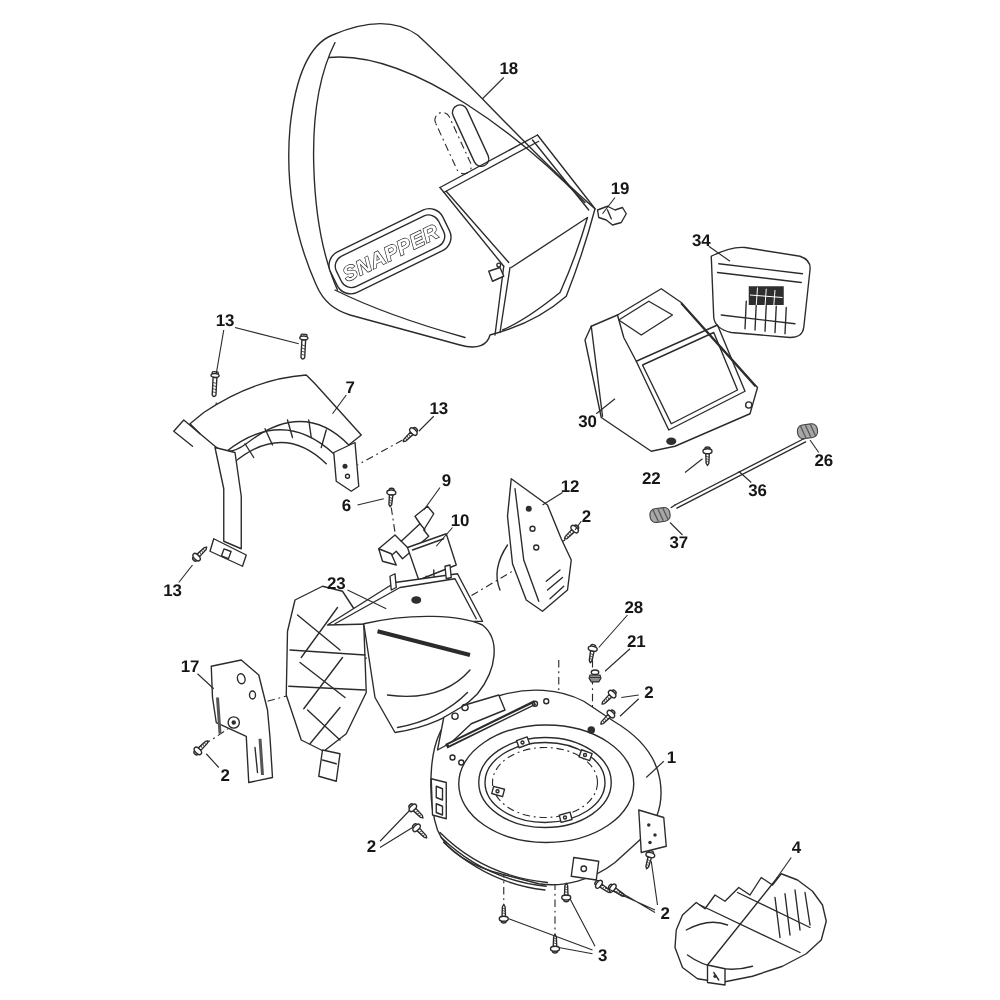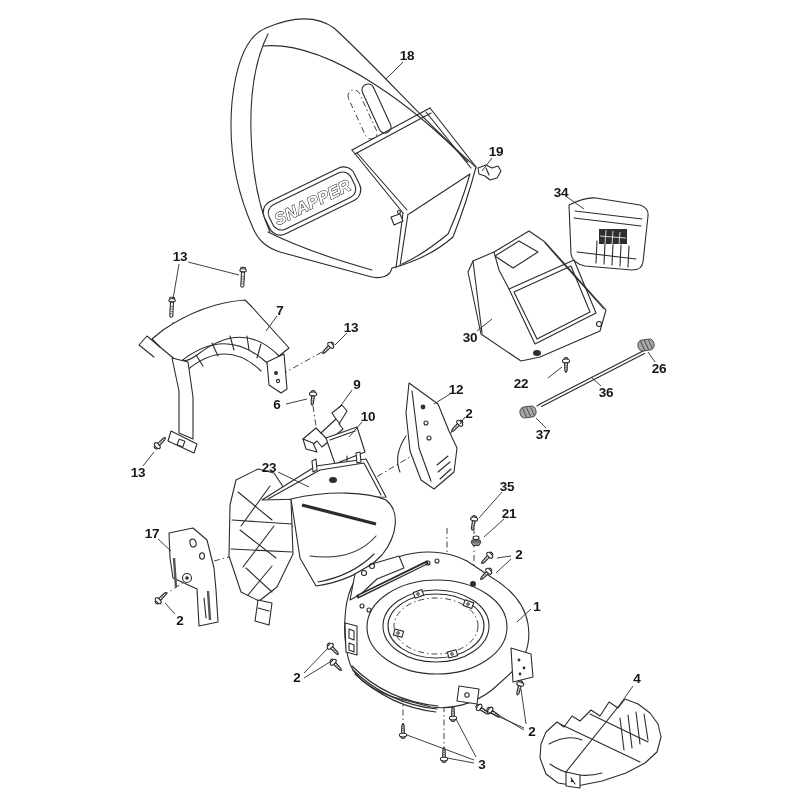--- a/index.html
+++ b/index.html
@@ -307,21 +307,21 @@
 <div class="callout" style="left:351px;top:327px">13</div>
 <div class="callout" style="left:138px;top:472px">13</div>
 <div class="callout" style="left:277px;top:404px">6</div>
 <div class="callout" style="left:357px;top:384px">9</div>
 <div class="callout" style="left:368px;top:416px">10</div>
 <div class="callout" style="left:456px;top:389px">12</div>
 <div class="callout" style="left:469px;top:413px">2</div>
 <div class="callout" style="left:269px;top:467px">23</div>
 <div class="callout" style="left:152px;top:533px">17</div>
 <div class="callout" style="left:180px;top:620px">2</div>
-<div class="callout" style="left:507px;top:486px">35</div>
+<div class="callout" style="left:507px;top:486px">28</div>
 <div class="callout" style="left:509px;top:513px">21</div>
 <div class="callout" style="left:519px;top:554px">2</div>
 <div class="callout" style="left:537px;top:606px">1</div>
 <div class="callout" style="left:297px;top:677px">2</div>
 <div class="callout" style="left:482px;top:764px">3</div>
 <div class="callout" style="left:532px;top:731px">2</div>
 <div class="callout" style="left:637px;top:678px">4</div>
 </div>
 
 </body></html>

